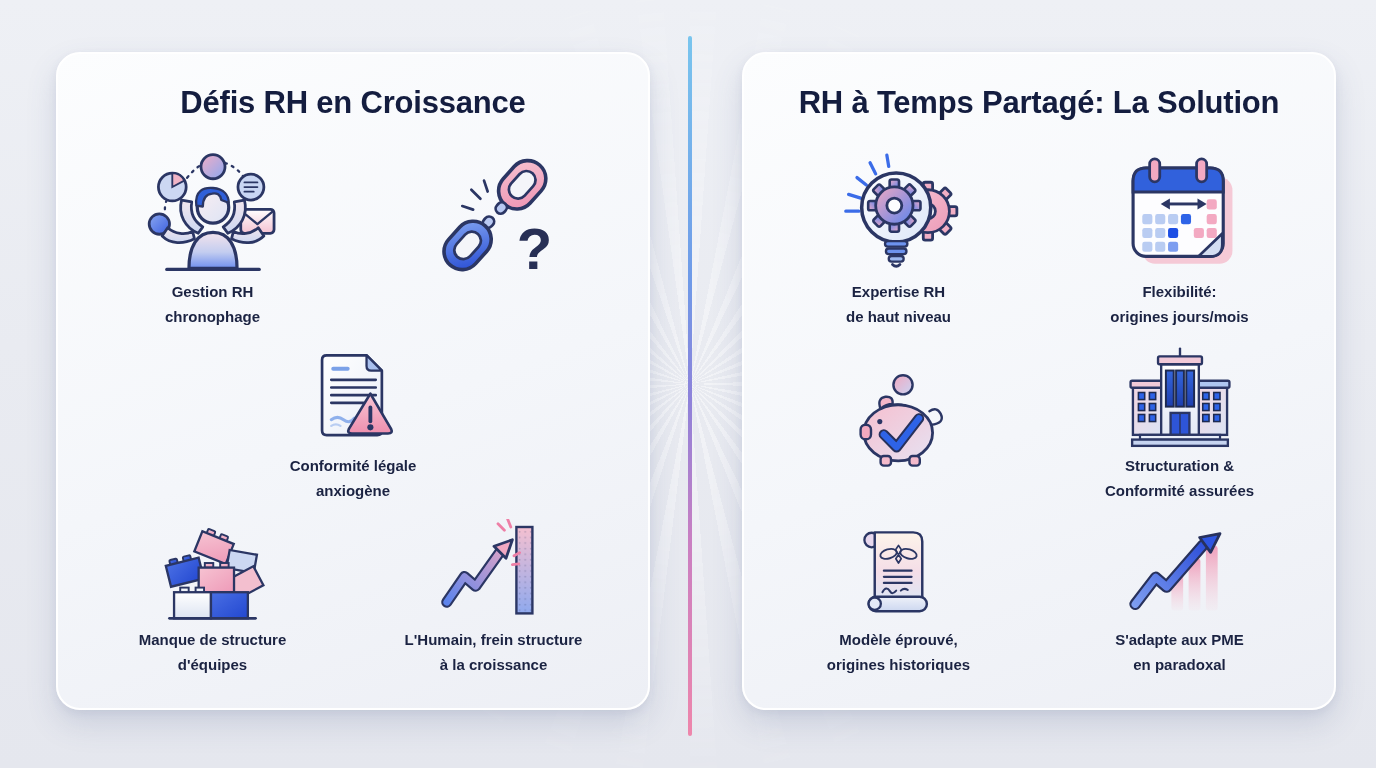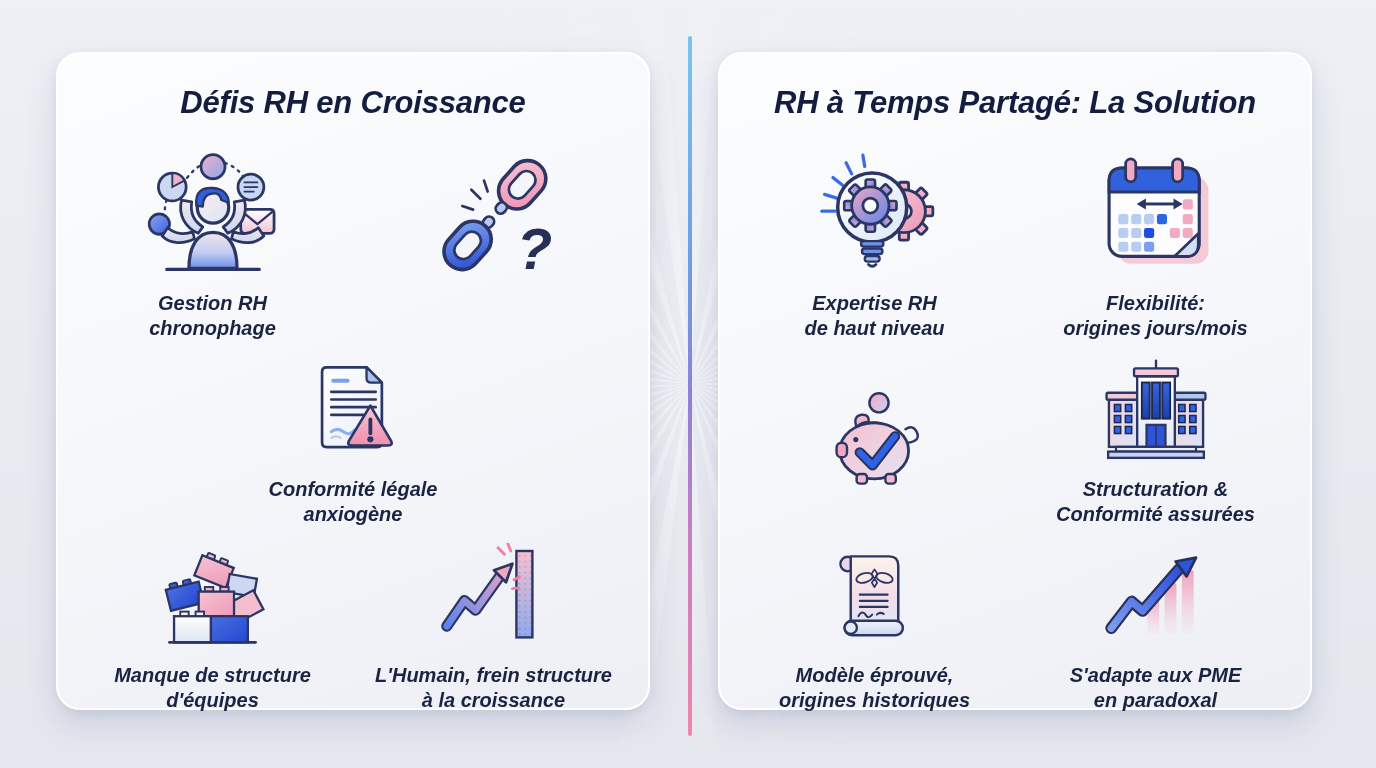--- a/index.html
+++ b/index.html
@@ -20,33 +20,33 @@
     position:absolute; left:688px; top:36px; width:4px; height:700px; border-radius:3px;
     background:linear-gradient(180deg,#79c5ee 0%,#6f9ae8 35%,#8e82da 52%,#c97fc2 72%,#ee86ab 100%);
   }
   .card {
     position:absolute; top:52px; width:594px; height:658px; border-radius:24px;
     background:linear-gradient(160deg,#fcfdfe 0%,#f4f6fa 55%,#edeff5 100%);
     border:2px solid #ffffff; box-sizing:border-box;
     box-shadow:0 14px 30px rgba(73,89,138,.17), 0 3px 8px rgba(73,89,138,.08);
   }
   .card.left  { left:56px; }
-  .card.right { left:718px; }
-  .card-inner { padding:30px 14px 0; display:flex; flex-direction:column;font-style:italic; }
+  .card.right { left:742px; }
+  .card-inner { padding:30px 14px 0; display:flex; flex-direction:column; }
   .card-title {
     margin:0 0 30px; text-align:center; font-size:31px; line-height:37px;
     font-weight:800; color:#141d3f; letter-spacing:-.2px;
   }
   .row { display:flex; }
   .row + .row { margin-top:20px;align-items:center; }
   .item { flex:1; display:flex; flex-direction:column; align-items:center; min-width:0; }
   .icon-box { height:124px; display:flex; align-items:flex-end; justify-content:center; }
   .icon-box.sm { height:100px; }
   .item-label {
-    margin-top:16px; text-align:center; font-size:20px; line-height:25px;
+    margin-top:4px; text-align:center; font-size:15px; line-height:25px;
     font-weight:700; color:#1b2342; white-space:pre-line;
   }
   svg { display:block; }
   svg text { font-family:"Liberation Sans", sans-serif; }
 </style>
 </head>
 <body>
 
 <div class="stage">
   <div class="burst"></div>

